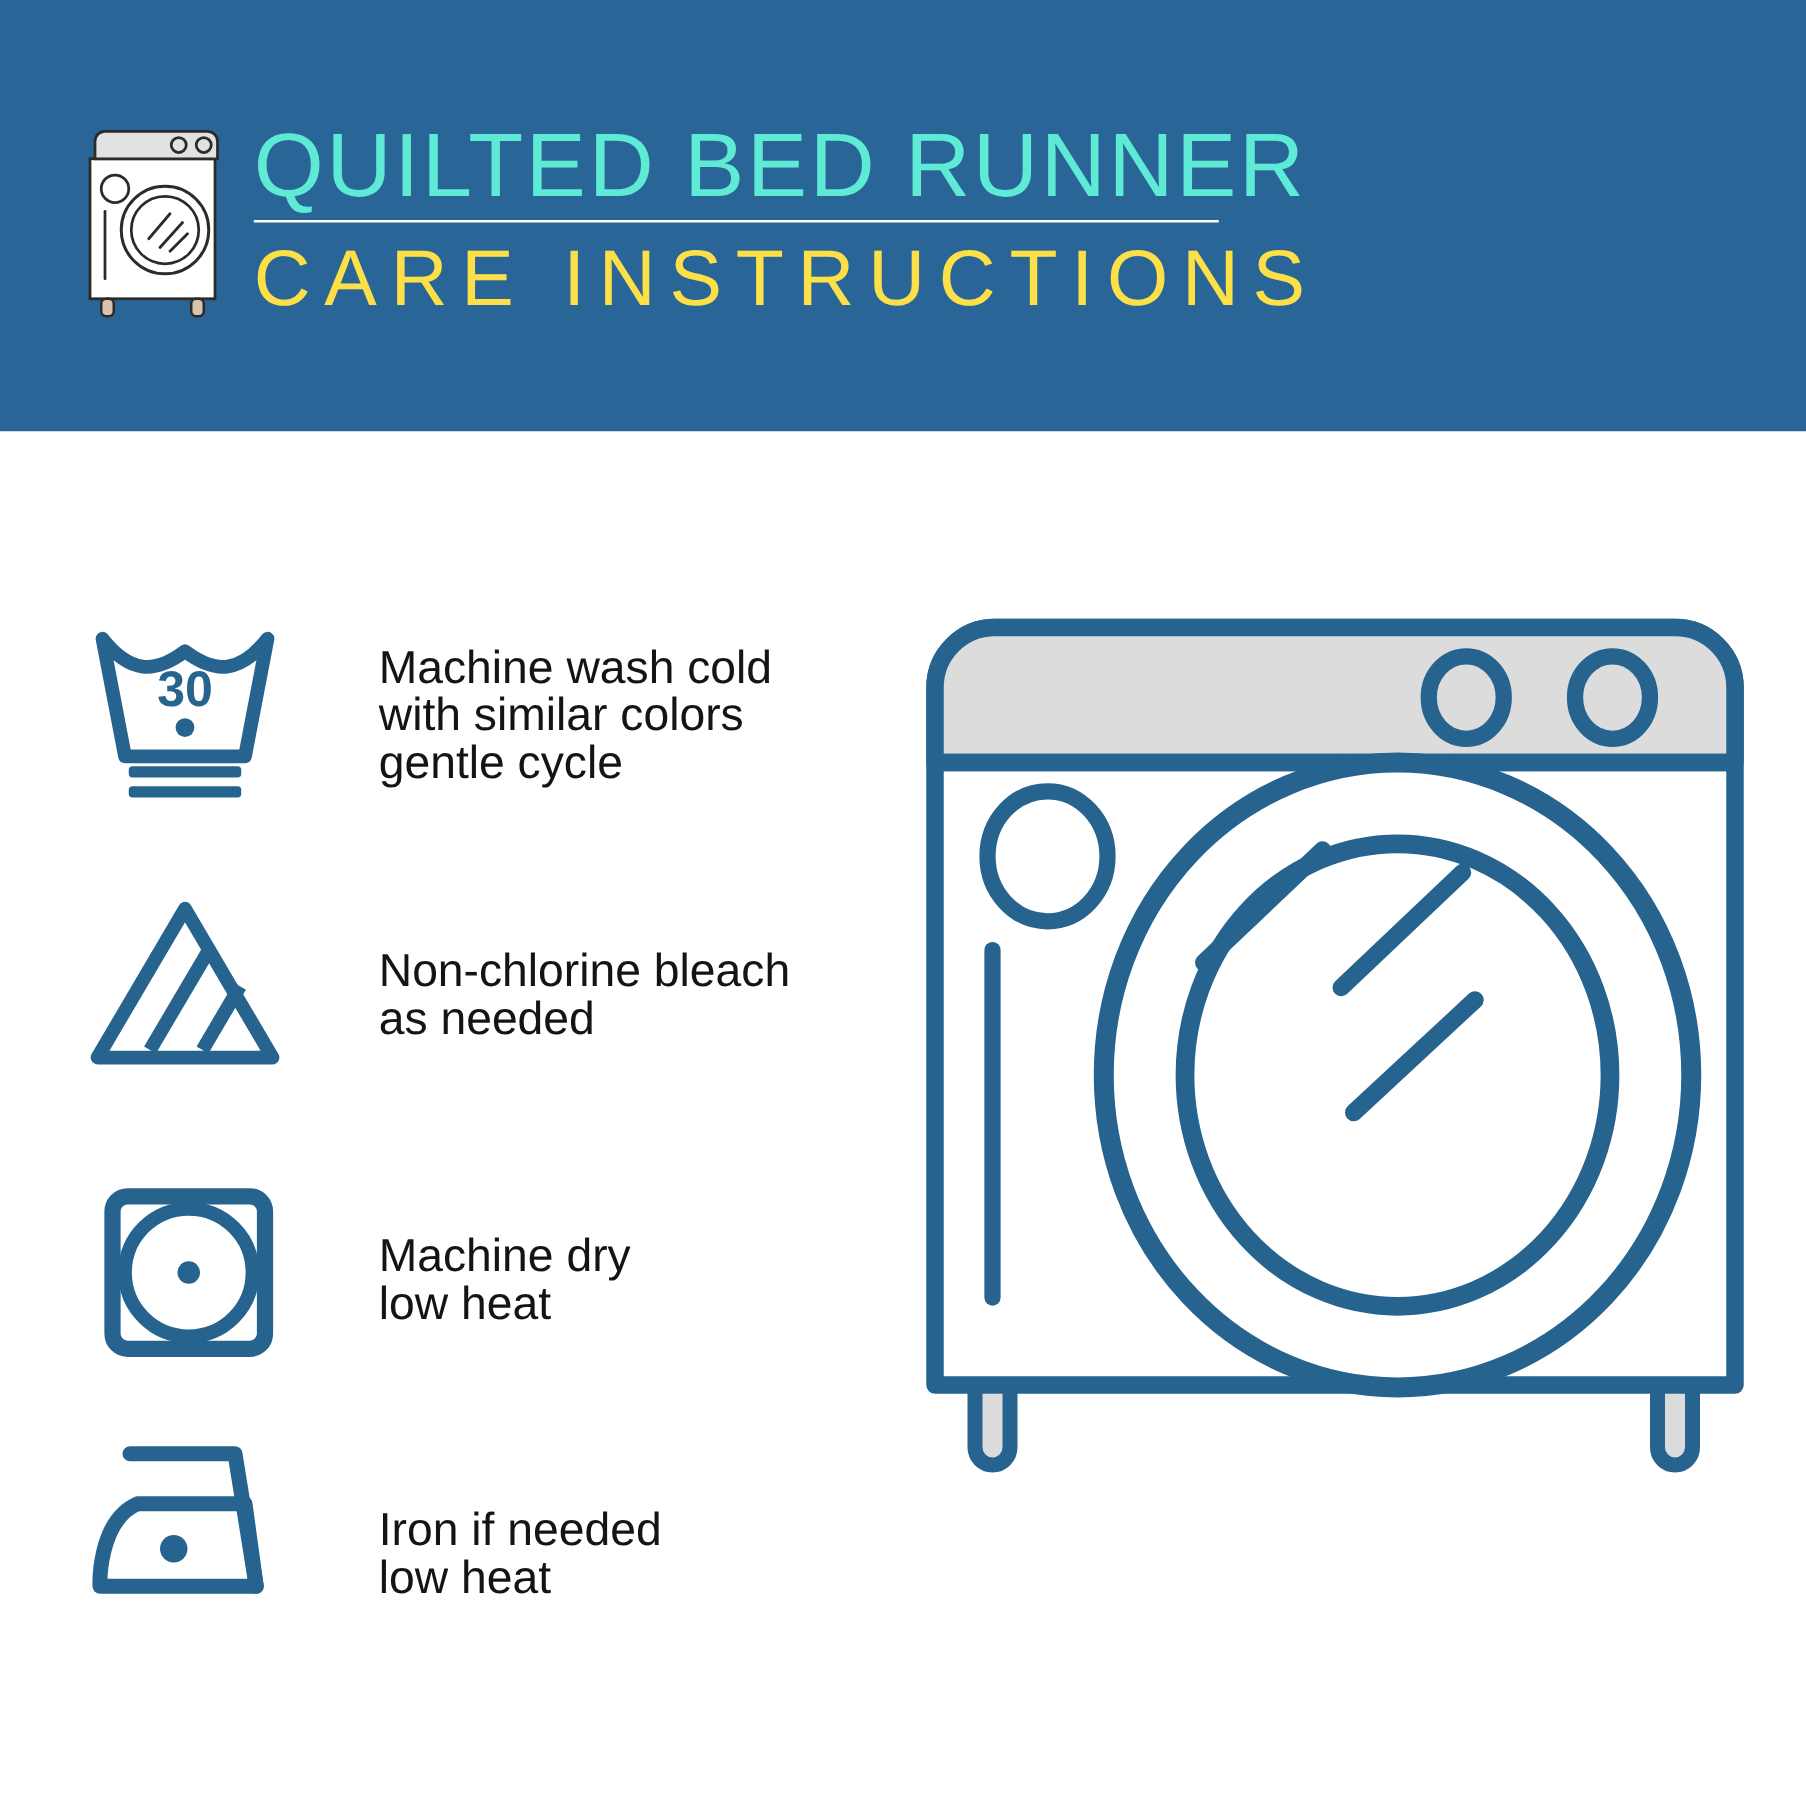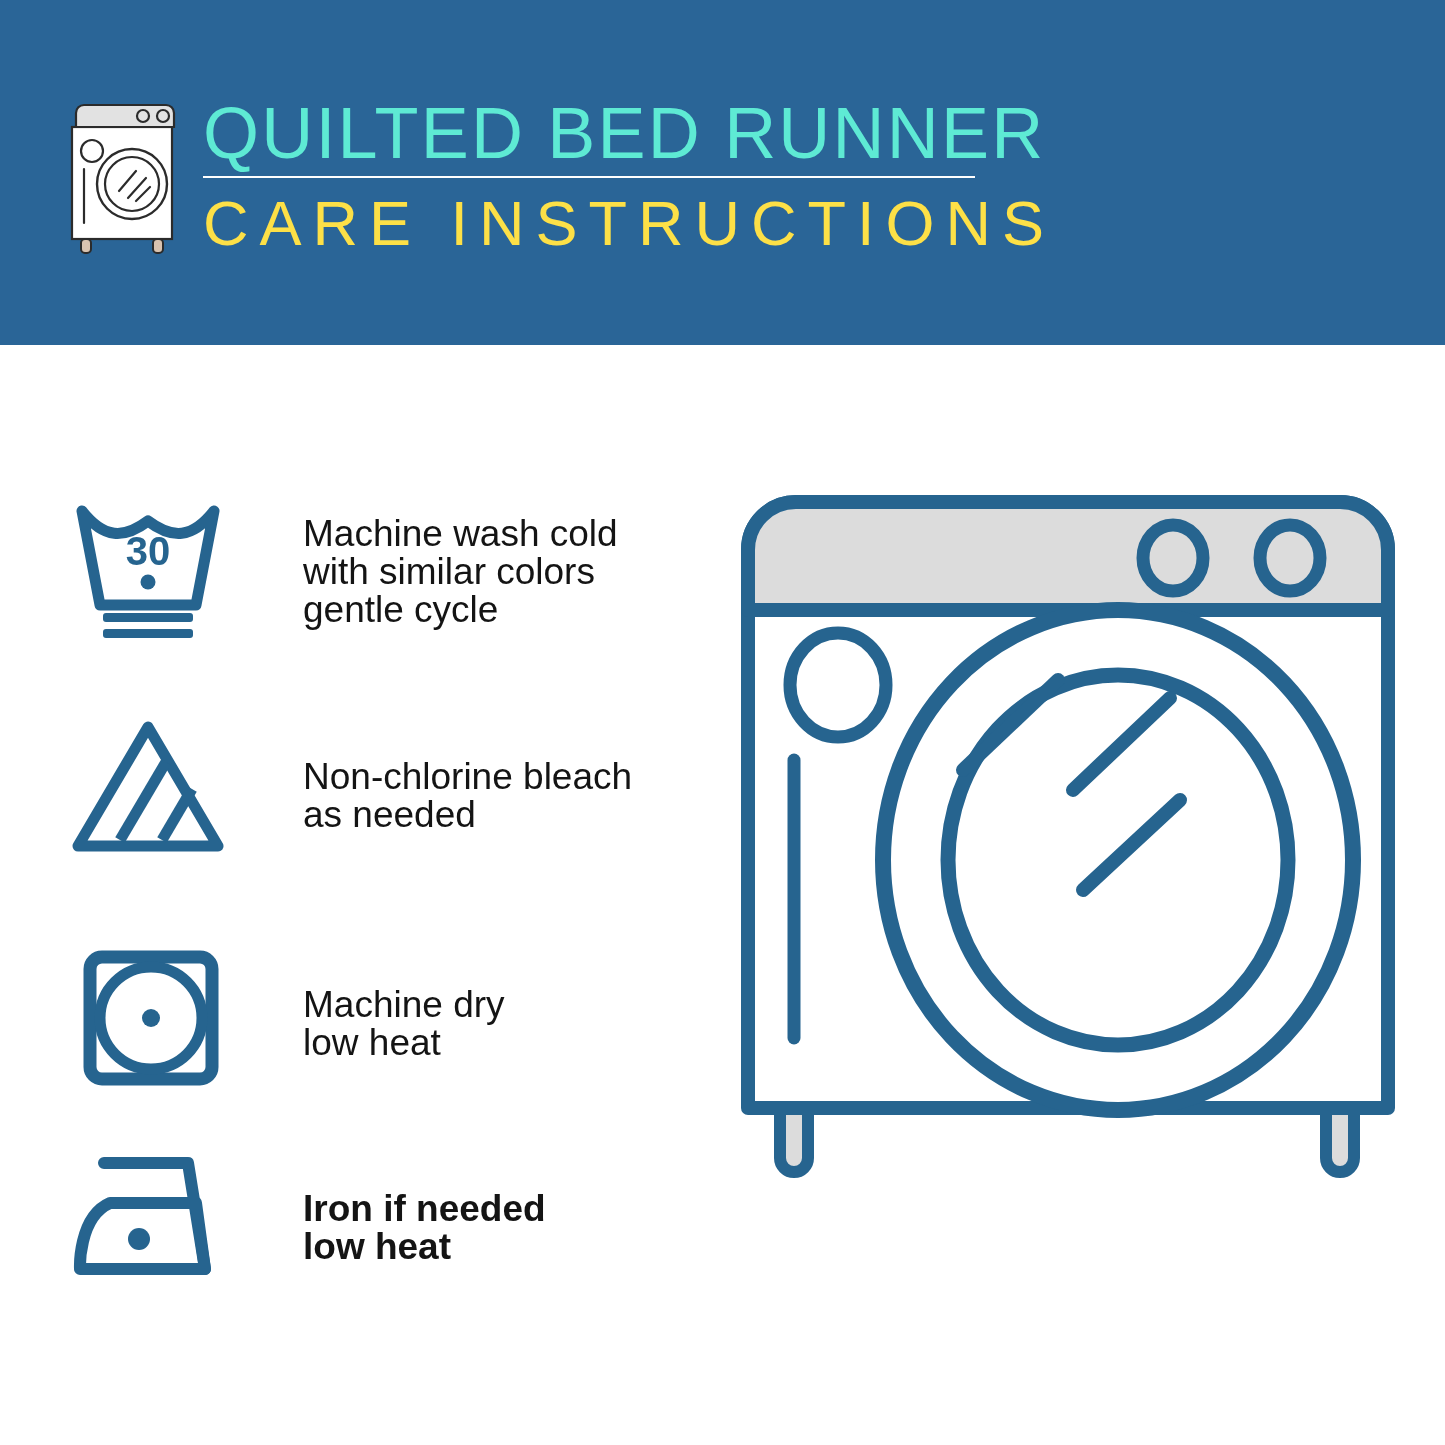--- a/index.html
+++ b/index.html
@@ -98,21 +98,21 @@
   #care-row-0 { top: 148px; }
   #care-row-0 .care-label { top: 22px; }
 
   #care-row-1 { top: 370px; }
   #care-row-1 .care-label { top: 43px; }
 
   #care-row-2 { top: 598px; }
   #care-row-2 .care-label { top: 43px; }
 
   #care-row-3 { top: 800px; }
-  #care-row-3 .care-label { top: 45px; font-weight: bold; }
+  #care-row-3 .care-label { top: 60px; }
 
   
   #machine-illustration {
     position: absolute;
     left: 718px;
     top: 470px;
     width: 700px;
     height: 900px;
   }
 </style>

